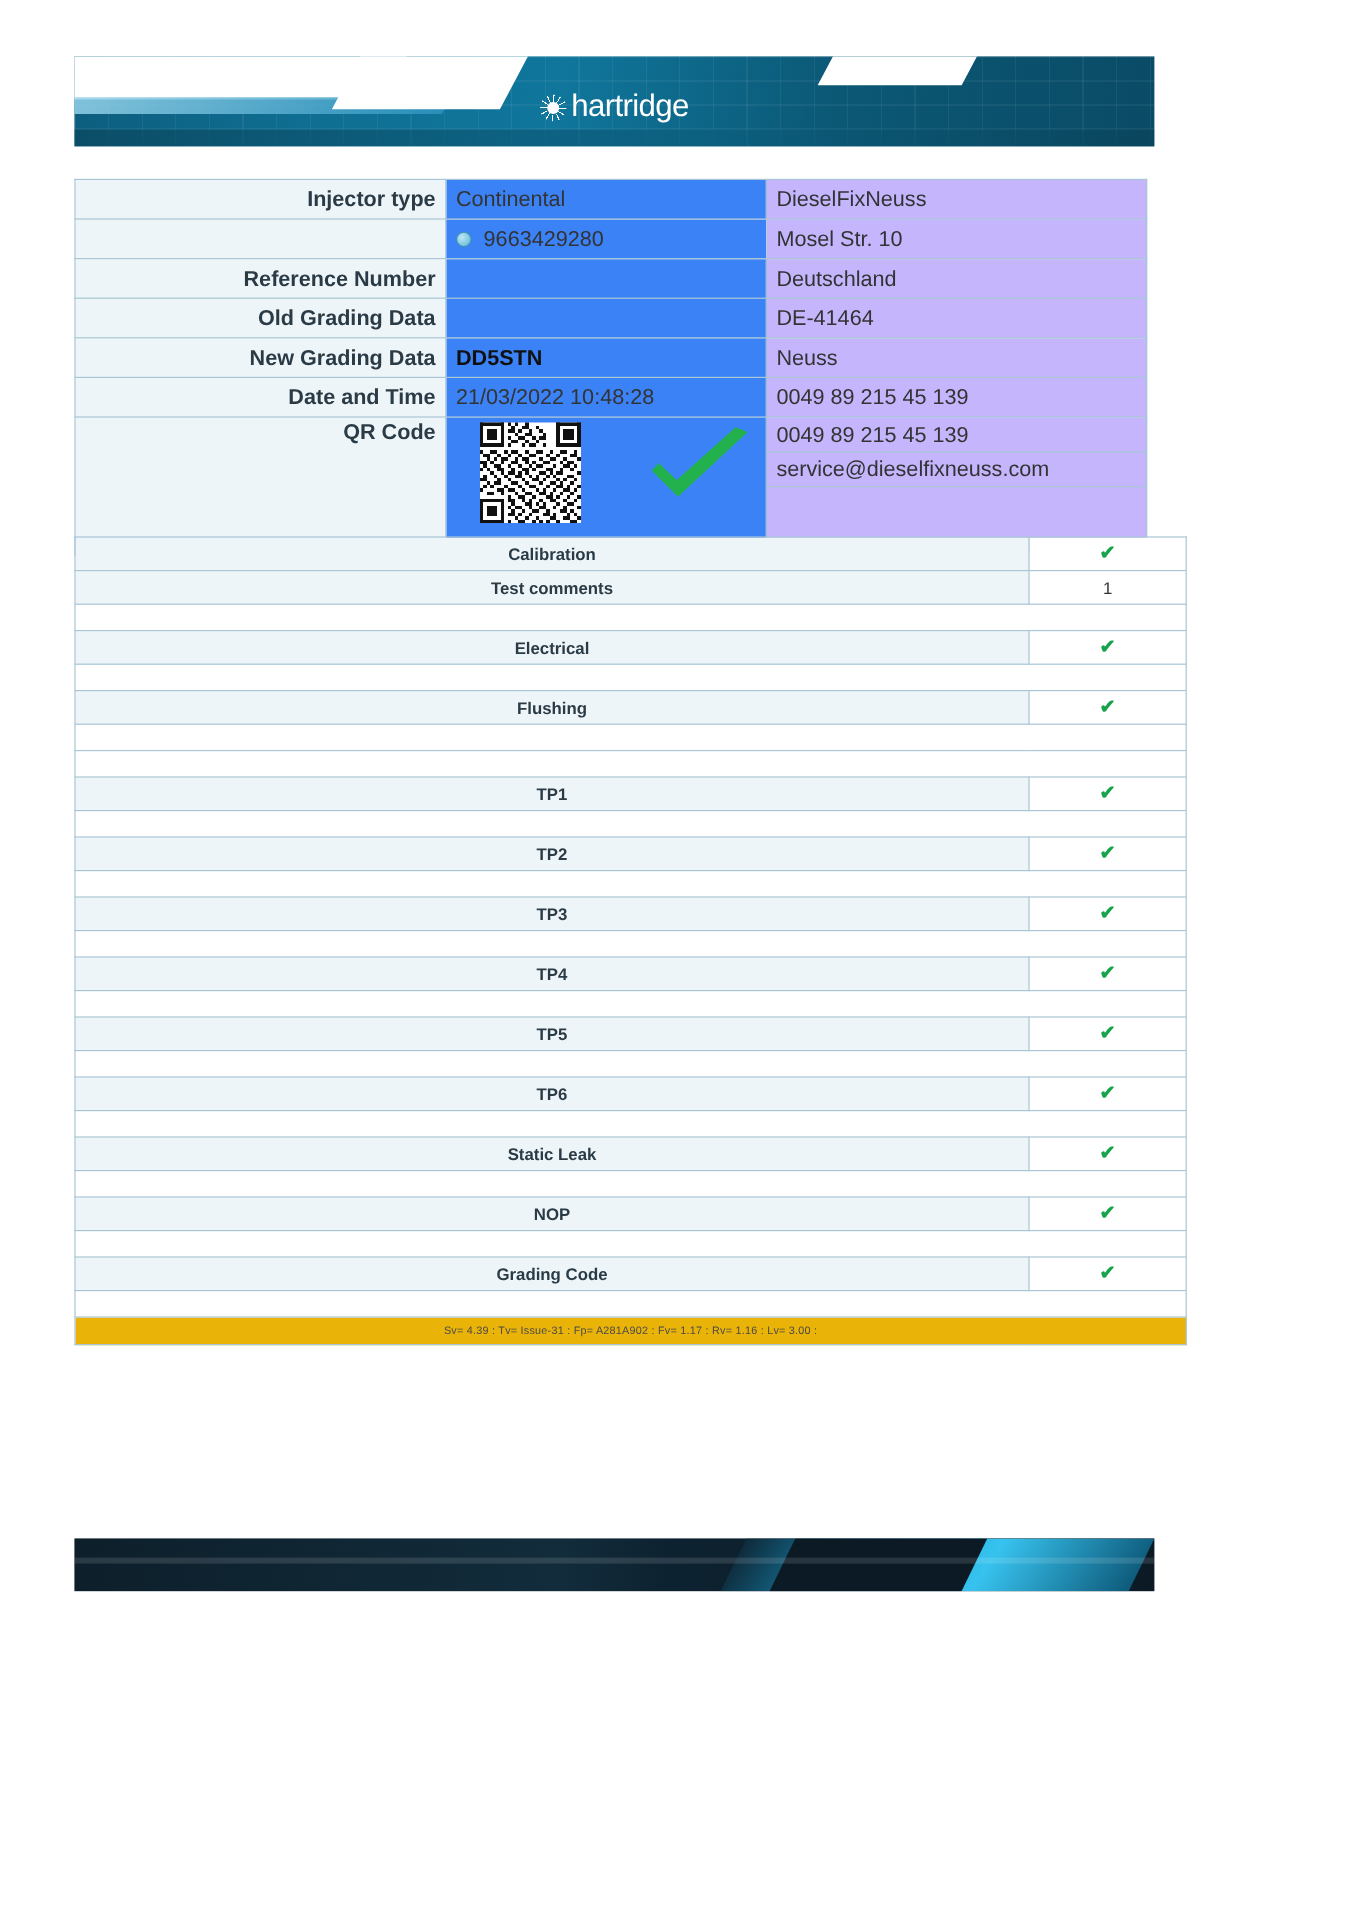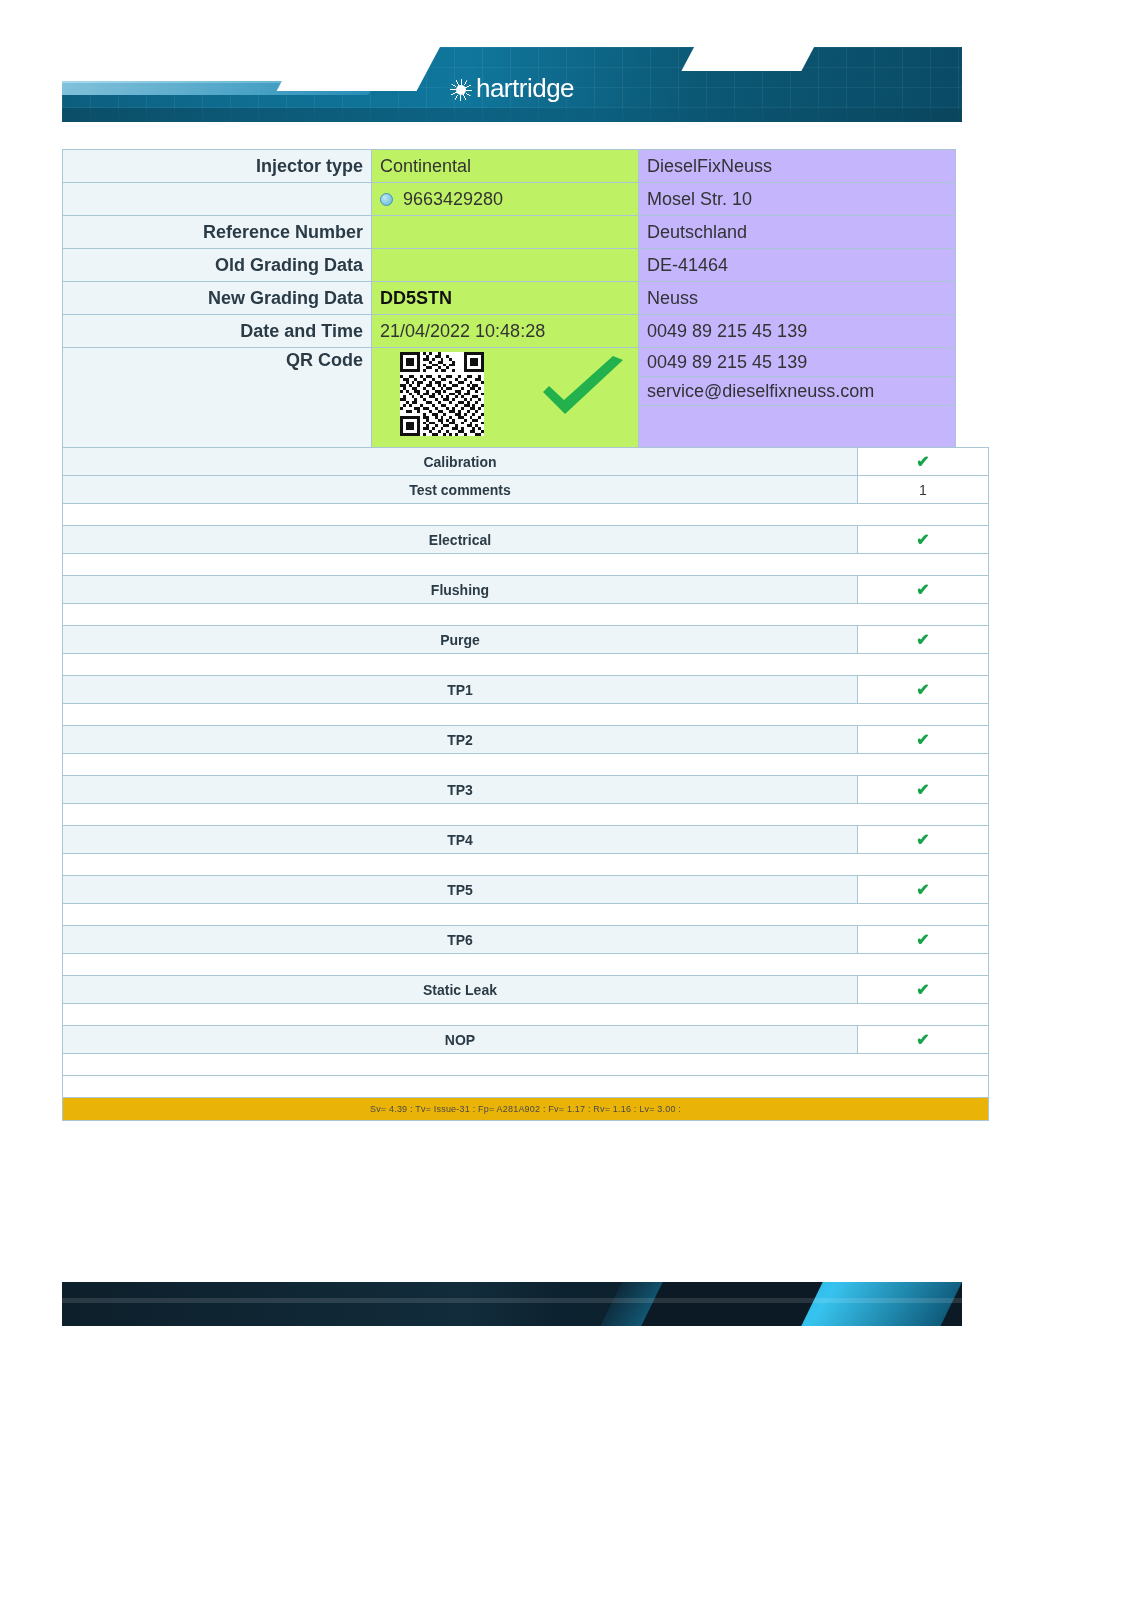--- a/index.html
+++ b/index.html
@@ -125,21 +125,21 @@
     vertical-align: middle;
   }
   .lbl {
     text-align: right;
     font-weight: bold;
     color: #2a3b46;
     background: #eef5f9;
     width: 292px;
   }
   .val {
-    background: #bef264;
+    background: #3b82f6;
     color: #333;
   }
   .val.bold { font-weight: bold; color: #111; }
   .addr {
     background: #c4b5fd;
     width: 300px;
     color: #333;
   }
 
   .part-cell { position: relative; }
@@ -305,21 +305,21 @@
     <td class="val"></td>
     <td class="addr">DE-41464</td>
   </tr>
   <tr>
     <td class="lbl">New Grading Data</td>
     <td class="val bold">DD5STN</td>
     <td class="addr">Neuss</td>
   </tr>
   <tr>
     <td class="lbl">Date and Time</td>
-    <td class="val">21/04/2022 10:48:28</td>
+    <td class="val">21/03/2022 10:48:28</td>
     <td class="addr">0049 89 215 45 139</td>
   </tr>
   <tr class="qr-row">
     <td class="lbl" style="vertical-align:top;">QR Code</td>
     <td class="val">
       <div class="qr-wrap">
         <svg class="qr" viewBox="0 0 29 29" shape-rendering="crispEdges">
           <rect width="29" height="29" fill="#ffffff"></rect>
           <g fill="#111111">
             <rect x="0" y="0" width="7" height="1"></rect>
@@ -567,24 +567,20 @@
       </tr>
 
   <tr>
     <td class="res-title">Flushing</td>
     <td class="res-status"><span class="tick">✔</span></td>
   </tr>
   <tr class="gap-row">
         <td colspan="2"></td>
       </tr>
 
-  <tr>
-    <td class="res-title">Purge</td>
-    <td class="res-status"><span class="tick">✔</span></td>
-  </tr>
   <tr class="gap-row">
         <td colspan="2"></td>
       </tr>
 
   <tr>
     <td class="res-title">TP1</td>
     <td class="res-status"><span class="tick">✔</span></td>
   </tr>
   <tr class="gap-row">
         <td colspan="2"></td>
@@ -639,20 +635,24 @@
       </tr>
 
   <tr>
     <td class="res-title">NOP</td>
     <td class="res-status"><span class="tick">✔</span></td>
   </tr>
   <tr class="gap-row">
         <td colspan="2"></td>
       </tr>
 
+  <tr>
+    <td class="res-title">Grading Code</td>
+    <td class="res-status"><span class="tick">✔</span></td>
+  </tr>
   <tr class="gap-row">
         <td colspan="2"></td>
       </tr>
 
   <tr class="footer-codes">
     <td colspan="2">Sv= 4.39  :  Tv= Issue-31  :  Fp= A281A902  :  Fv= 1.17  :  Rv= 1.16  :  Lv= 3.00  :</td>
   </tr>
 </tbody>
   </table>
 

